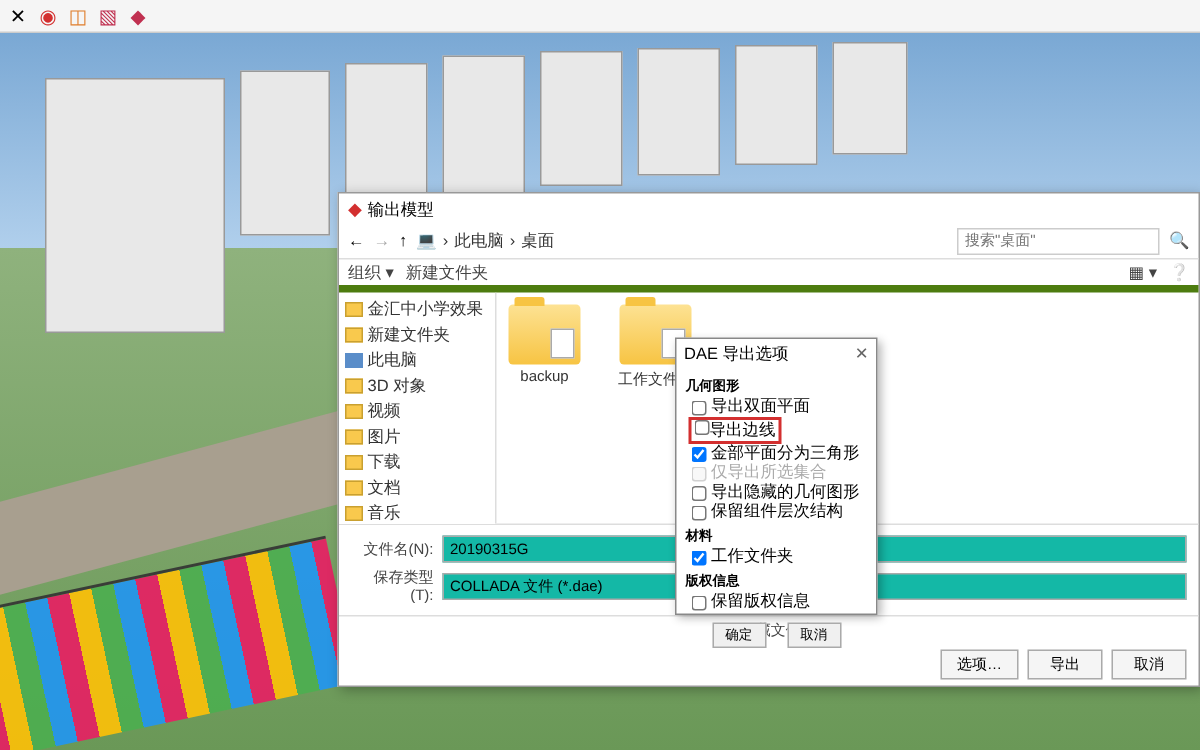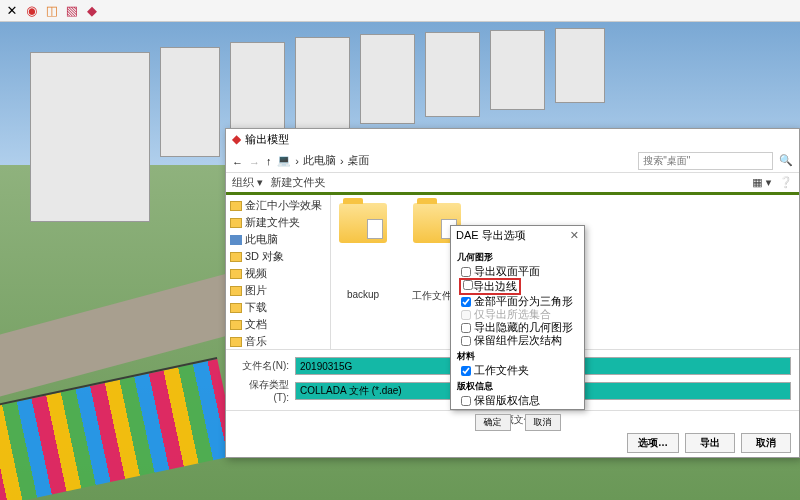--- a/index.html
+++ b/index.html
@@ -23,40 +23,40 @@
     .ground-road { position: absolute; left: -50px; top: 280px; width: 350px; height: 60px; background: #a89f8f; transform: rotate(-15deg); }
     .colorblock { position: absolute; left: -20px; top: 360px; width: 250px; height: 100px; background: repeating-linear-gradient(90deg, #e91e63 0 15px, #ffc107 15px 30px, #4caf50 30px 45px, #2196f3 45px 60px); transform: rotate(-12deg); opacity: 0.9; border-top: 2px solid #333; }
 
     
     .file-dialog { position: absolute; left: 225px; top: 128px; width: 575px; height: 330px; background: #fff; border: 1px solid #999; box-shadow: 2px 2px 8px rgba(0,0,0,0.3); display: flex; flex-direction: column; }
     .fd-title { height: 20px; padding: 3px 6px; display: flex; align-items: center; gap: 4px; }
     .fd-title .red { color: #d32f2f; font-size: 12px; }
     .fd-nav { height: 24px; display: flex; align-items: center; padding: 0 6px; border-bottom: 1px solid #ddd; gap: 6px; }
     .fd-nav-path { flex: 1; display: flex; align-items: center; gap: 4px; color: #333; }
     .fd-search { width: 135px; height: 18px; border: 1px solid #ccc; padding: 0 4px; font-size: 10px; color: #888; }
-    .fd-toolbar { height: 22px; display: flex; align-items: center; padding: 0 6px; border-bottom: 3px solid #4d7c0f; gap: 8px; font-size: 10px; color: #444; }
+    .fd-toolbar { height: 22px; display: flex; align-items: center; padding: 0 6px; border-bottom: 5px solid #4d7c0f; gap: 8px; font-size: 10px; color: #444; }
     .fd-body { flex: 1; display: flex; overflow: hidden; }
     .fd-tree { width: 105px; background: #fff; border-right: 1px solid #ddd; overflow-y: auto; padding: 2px; }
     .tree-item { display: flex; align-items: center; gap: 3px; padding: 1px 2px; font-size: 10px; color: #333; cursor: pointer; white-space: nowrap; overflow: hidden; }
     .tree-ic { width: 12px; height: 10px; display: inline-block; }
     .ic-folder { background: #f9c94d; border: 1px solid #c9a030; }
     .ic-computer { background: #5a8dc9; }
     .fd-files { flex: 1; padding: 8px; display: flex; gap: 25px; align-items: flex-start; }
     .file-item { display: flex; flex-direction: column; align-items: center; gap: 3px; cursor: pointer; }
     .folder-ic { width: 48px; height: 40px; background: linear-gradient(#fde293, #f7c443); border-radius: 3px; position: relative; }
     .folder-ic::before { content: ""; position: absolute; top: -5px; left: 4px; width: 20px; height: 6px; background: #f7c443; border-radius: 2px 2px 0 0; }
     .folder-ic::after { content: ""; position: absolute; right: 4px; bottom: 4px; width: 14px; height: 18px; background: #fff; border: 1px solid #aaa; }
-    .file-label { font-size: 10px; color: #333; margin-top: 43px; }
+    .file-label { font-size: 10px; color: #333; }
     .fd-bottom { border-top: 1px solid #ddd; padding: 4px 8px; }
     .fd-row { display: flex; align-items: center; gap: 6px; margin: 3px 0; }
     .fd-row label { font-size: 10px; color: #444; width: 55px; text-align: right; }
     .fd-input { flex: 1; height: 18px; border: 1px solid #aaa; padding: 0 4px; font-size: 10px; background: #14b8a6; }
     .fd-collapse { text-align: center; font-size: 10px; color: #444; padding: 2px; border-top: 1px solid #ddd; cursor: pointer; }
     .fd-btns { display: flex; justify-content: flex-end; gap: 6px; padding: 4px 8px; }
-    .btn { min-width: 50px; padding: 2px 10px; border: 1px solid #aaa; background: #f5f5f5; font-size: 10px; cursor: pointer; font-weight: bold; }
+    .btn { min-width: 50px; padding: 2px 10px; border: 1px solid #aaa; background: #f5f5f5; font-size: 10px; cursor: pointer; }
 
     
     .opt-dialog { position: absolute; left: 450px; top: 225px; width: 135px; height: 185px; background: #fff; border: 1px solid #888; box-shadow: 2px 2px 6px rgba(0,0,0,0.3); display: flex; flex-direction: column; }
     .opt-title { height: 18px; padding: 2px 5px; display: flex; align-items: center; justify-content: space-between; font-size: 10px; }
     .opt-close { cursor: pointer; font-size: 11px; color: #666; }
     .opt-body { flex: 1; padding: 4px 6px; font-size: 9px; }
     .opt-section { font-weight: bold; margin: 3px 0 1px; font-size: 9px; }
     .opt-item { display: flex; align-items: center; gap: 3px; padding: 0 0 0 4px; font-size: 9px; line-height: 13px; }
     .opt-item input { width: 10px; height: 10px; }
     .opt-item.hl { margin-left: -2px; }

